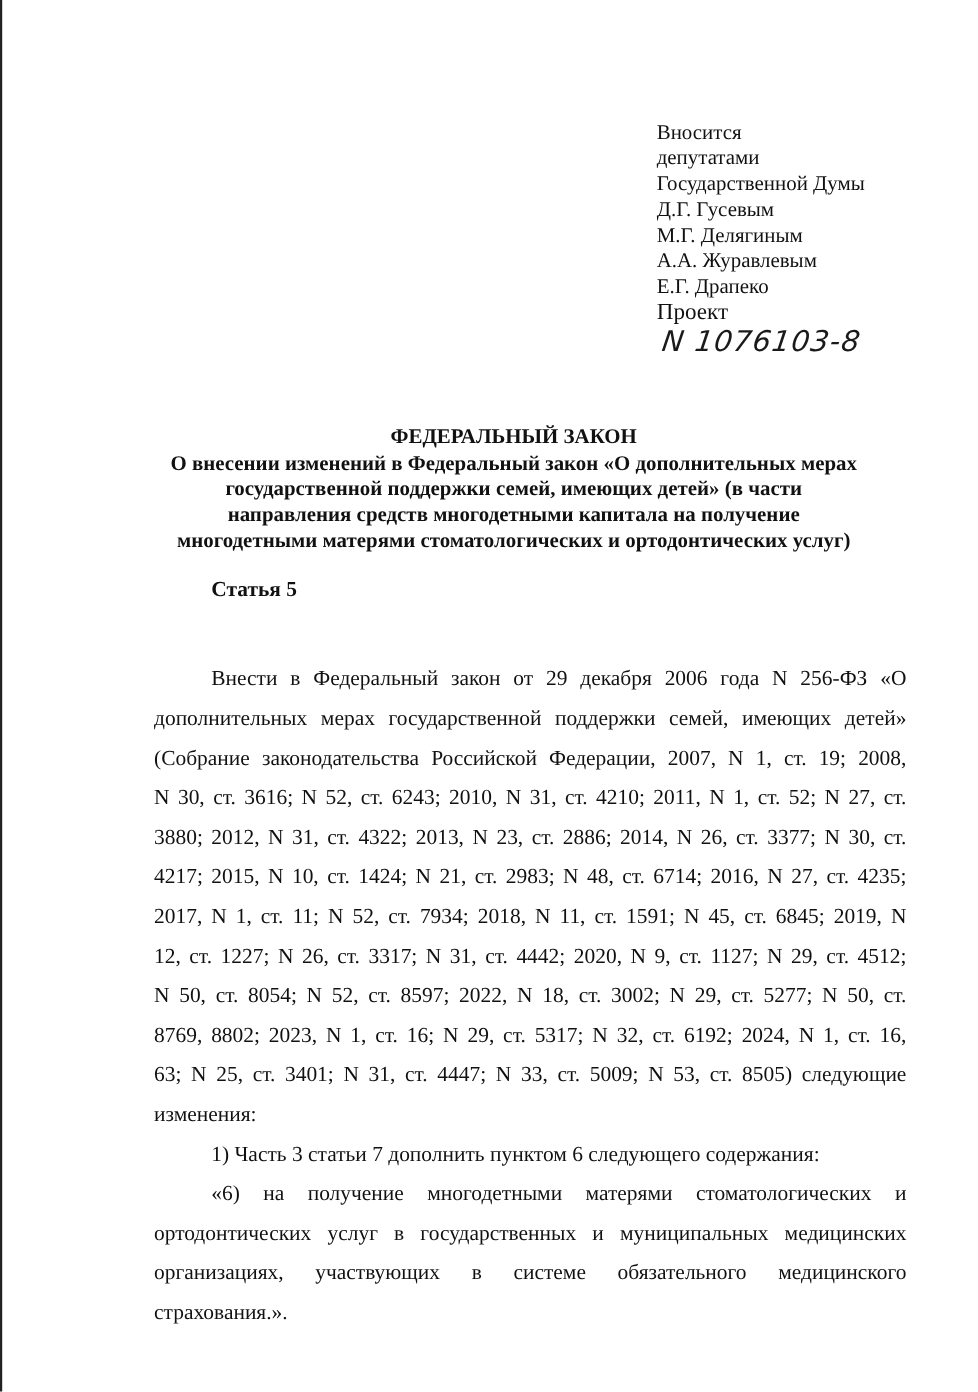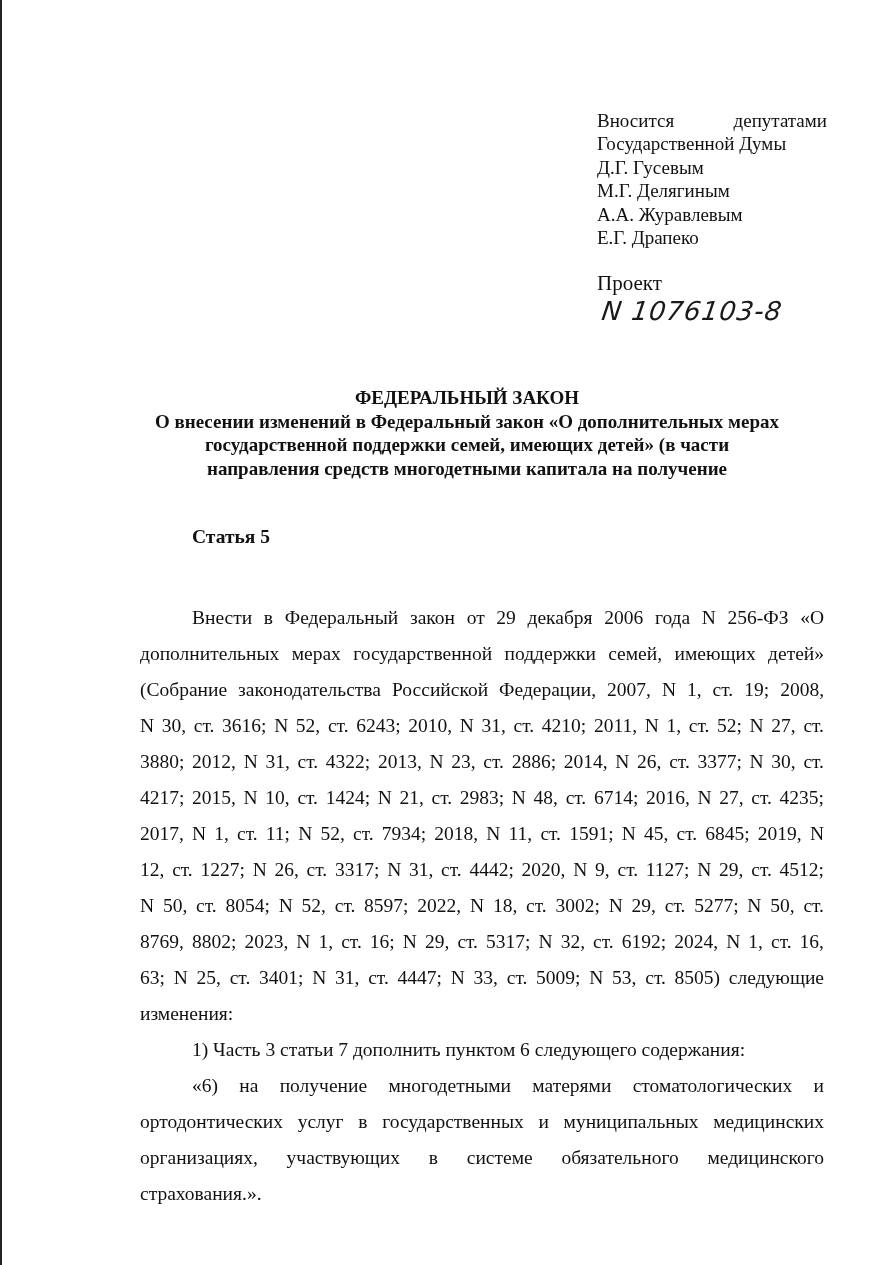--- a/index.html
+++ b/index.html
@@ -26,20 +26,21 @@
       position: absolute;
       left: 595px;
       top: 109px;
       width: 230px;
       font-size: 19px;
       line-height: 23.4px;
     }
     .submitters .line {
       display: block;
       white-space: nowrap;
+      flex-direction: column;
     }
     .submitters .line.justify {
       display: flex;
       justify-content: space-between;
     }
     .project {
       position: absolute;
       left: 595px;
       top: 271px;
       font-size: 21px;
@@ -118,20 +119,21 @@
   </div>
 
   <div class="project">Проект</div>
   <div class="project-number">N 1076103-8</div>
 
   <div class="law-header">
     <span class="line">ФЕДЕРАЛЬНЫЙ ЗАКОН</span>
     <span class="line">О внесении изменений в Федеральный закон «О дополнительных мерах</span>
     <span class="line">государственной поддержки семей, имеющих детей» (в части</span>
     <span class="line">направления средств многодетными капитала на получение</span>
+    <span class="line">многодетными матерями стоматологических и ортодонтических услуг)</span>
   </div>
 
   <div class="article-title">Статья 5</div>
 
   <div class="body-text">
     <span class="ln indent">Внести в Федеральный закон от 29 декабря 2006 года N 256-ФЗ «О</span>
     <span class="ln">дополнительных мерах государственной поддержки семей, имеющих детей»</span>
     <span class="ln">(Собрание законодательства Российской Федерации, 2007, N 1, ст. 19; 2008,</span>
     <span class="ln">N 30, ст. 3616; N 52, ст. 6243; 2010, N 31, ст. 4210; 2011, N 1, ст. 52; N 27, ст.</span>
     <span class="ln">3880; 2012, N 31, ст. 4322; 2013, N 23, ст. 2886; 2014, N 26, ст. 3377; N 30, ст.</span>

